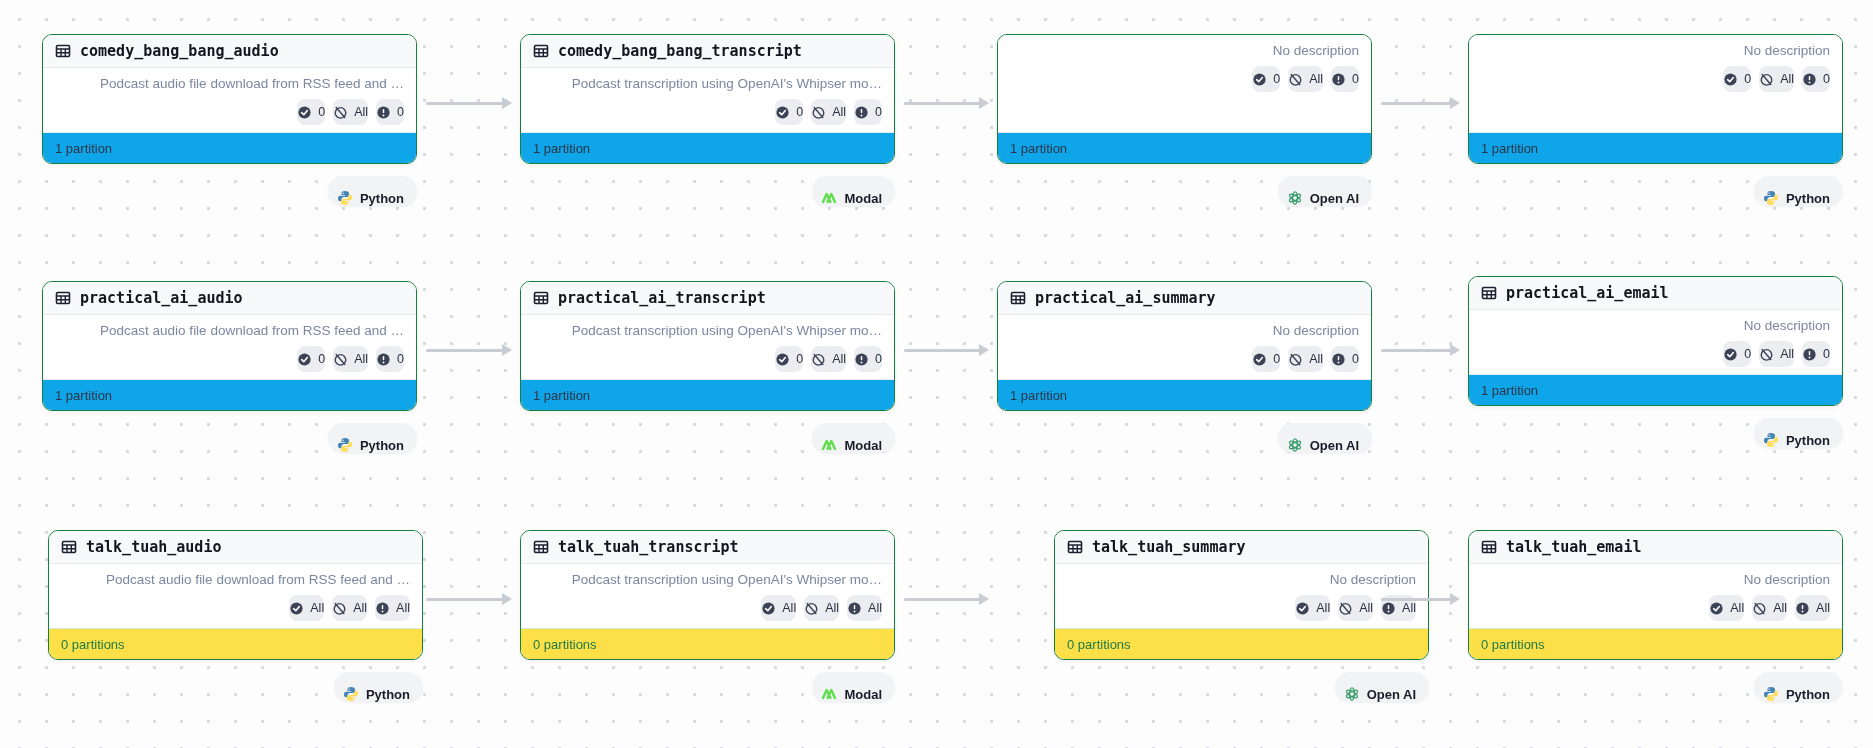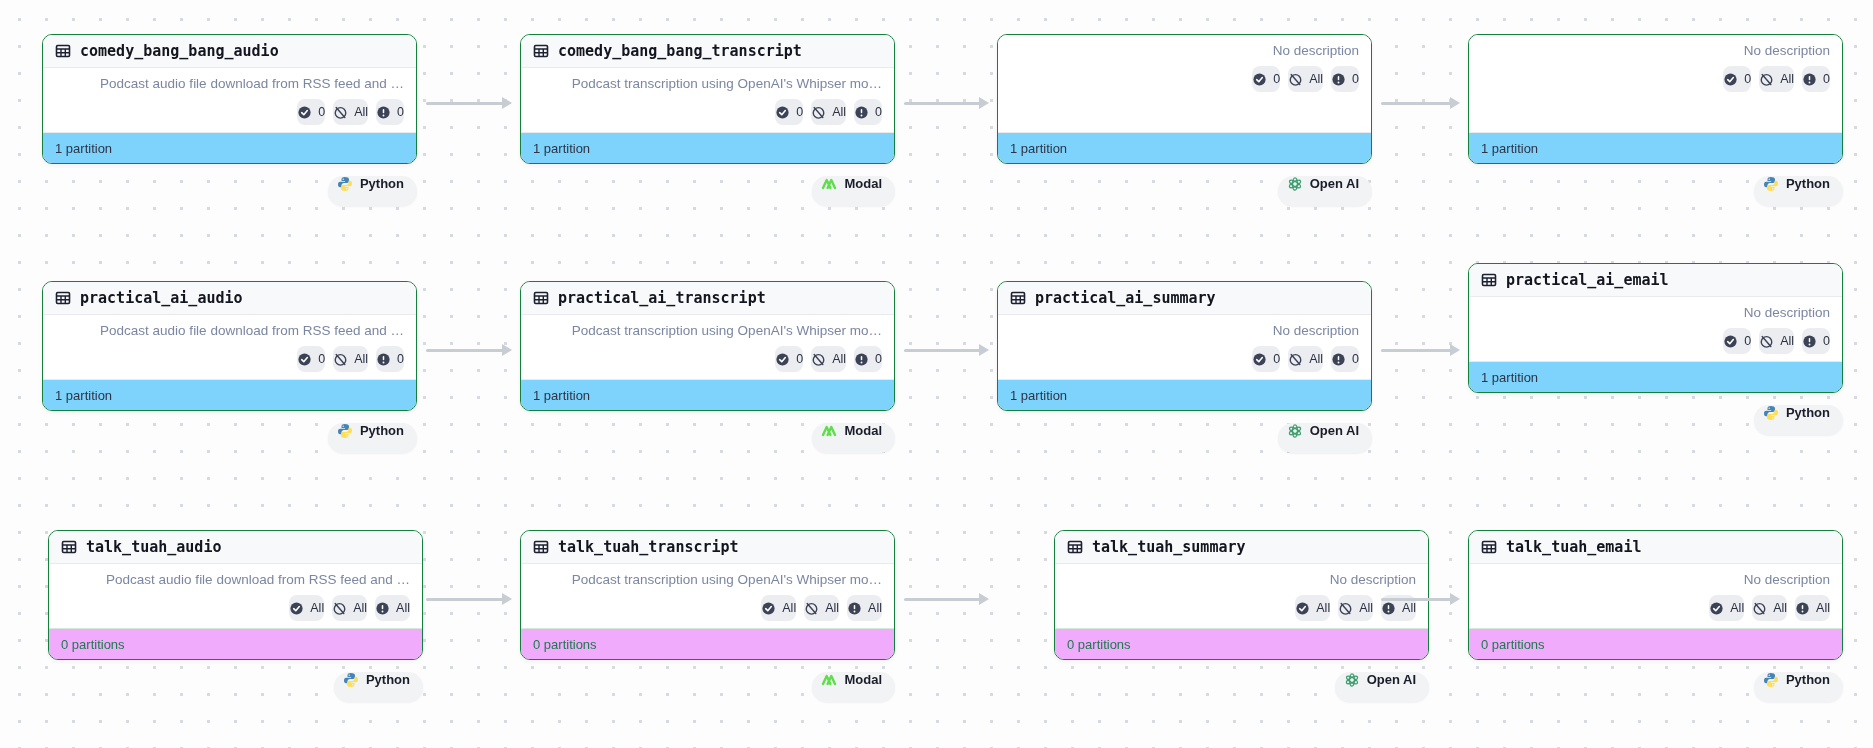--- a/index.html
+++ b/index.html
@@ -41,29 +41,29 @@
     white-space:nowrap; overflow:hidden; margin-bottom:4px;
   }
   .badges { display:flex; gap:8px; }
   .badge {
     flex:1; height:26px; background:#ebedf1; border-radius:8px;
     display:flex; align-items:center; justify-content:center; gap:6px;
     font-size:12.5px; color:#2c3142; font-weight:500;
   }
   .card-footer {
     height:31px; flex:0 0 31px;
-    background:#7dd3fc; border-top:1px solid #e8eaee;
+    background:#0ea5e9; border-top:1px solid #e8eaee;
     display:flex; align-items:center; padding:0 12px;
     font-size:13px; color:#2e3446;
   }
-  .card-footer.green { background:#f0abfc; border-top-color:#d4e8dc; color:#1c7a4b;text-align:center; }
+  .card-footer.green { background:#fde047; border-top-color:#d4e8dc; color:#1c7a4b;text-align:center; }
   .tag-row { display:flex; justify-content:flex-end; margin-top:12px; }
   .tag {
     height:30px; background:#f2f3f5; border-radius:16px;
-    display:flex; align-items:flex-start; gap:7px; padding:0 13px 0 9px;
+    display:flex; align-items:flex-end; gap:7px; padding:0 13px 0 9px;
     font-size:13px; font-weight:700; color:#1a1d29;
     box-shadow:0 1px 2px rgba(16,24,40,.06);
     cursor:pointer;
   }
   .edge { position:absolute; height:13px; }
   .edge .line { position:absolute; left:0; right:7px; top:5px; height:2.6px; background:#c8ccd3; border-radius:2px; }
   .edge .head {
     position:absolute; right:0; top:0; width:0; height:0;
     border-left:10px solid #c8ccd3; border-top:6.5px solid transparent; border-bottom:6.5px solid transparent;
   }
@@ -457,21 +457,21 @@
         <span class="icon">
           <svg width="16" height="16" viewBox="0 0 16 16">
             <use href="#oailogo"></use>
           </svg>
         </span>
         <span>Open AI</span>
       </div>
   </div>
 </div>
 
-<div class="cell" style="left:1468px;top:263px">
+<div class="cell" style="left:1468px;top:276px">
   <div class="card">
     <div class="card-header">
       <span class="icon">
           <svg width="16" height="16">
             <use href="#tbl"></use>
           </svg>
         </span>
       <span class="asset-title">practical_ai_email</span>
     </div>
     <div class="card-body">

